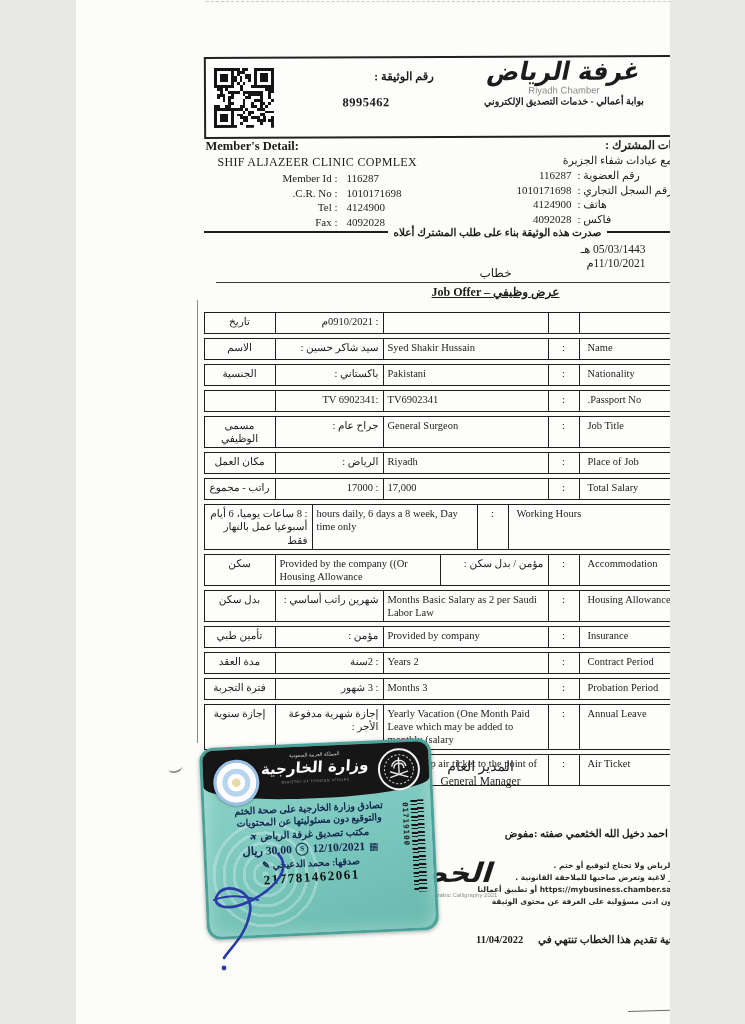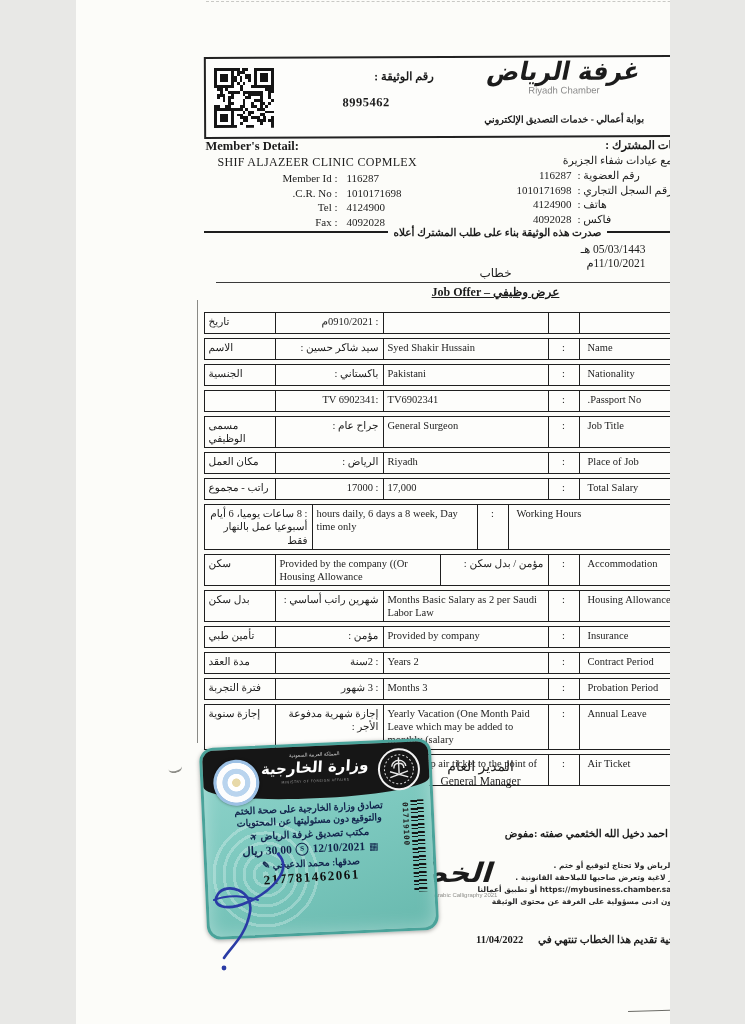--- a/index.html
+++ b/index.html
@@ -13,21 +13,21 @@
   
   .header-box{left:128px;top:56px;width:468px;height:78px;border:2px solid #222;
               transform:rotate(-.25deg);background:#fdfdfb;}
   .qr{left:7px;top:9px;width:62px;height:60px;}
   .doc-num-label{left:118px;top:11px;width:110px;font-weight:bold;font-size:11.5px;text-align:right;direction:rtl;}
   .doc-num-val{left:120px;top:37px;width:80px;font-weight:bold;font-size:12.5px;letter-spacing:.5px;text-align:center;}
   .logo-wrap{left:258px;top:2px;width:200px;text-align:center;}
   .logo-callig{font-size:24px;font-weight:bold;transform:skewX(-12deg) scaleY(1.05);letter-spacing:-2px;
                font-family:"DejaVu Sans",sans-serif;line-height:1.05;}
   .logo-en{font-size:9.5px;color:#8a8a8a;font-family:"Liberation Sans","DejaVu Sans",sans-serif;margin-top:0px;}
-  .logo-svc{font-size:9.5px;font-weight:bold;direction:rtl;margin-top:18px;}
+  .logo-svc{font-size:9.5px;font-weight:bold;direction:rtl;margin-top:0;}
 
   .sig-top{left:598px;top:40px;width:120px;height:72px;}
 
   
   .member-title-en{left:130px;top:139px;font-weight:bold;font-size:12.5px;}
   .member-co-en{left:142px;top:155px;font-size:12px;letter-spacing:.3px;}
   .member-rows-en{left:130px;top:171px;width:300px;font-size:11px;}
   .m-row{display:flex;line-height:14.5px;}
   .m-lab{width:132px;text-align:right;}
   .m-val{margin-left:9px;}
@@ -50,21 +50,21 @@
   .khatab-wrap{left:140px;top:266px;width:560px;text-align:center;}
   .khatab{font-size:12px;direction:rtl;}
   .khatab-hr{border-top:1.5px solid #3a3a3a;margin:1px 0 2px 0;}
   .subject{font-size:12px;font-weight:bold;text-decoration:underline;}
 
   
   .left-margin-line{left:121px;top:300px;width:1px;height:443px;background:#8a8a86;}
   .offer-table{left:128px;top:312px;width:482px;display:flex;flex-direction:column;gap:4px;}
   .t-row{display:flex;border:1.5px solid #1f1f1f;min-height:20px;background:rgba(255,255,255,.3);}
   .t-cell{padding:2px 4px;font-size:10.5px;line-height:1.25;}
-  .c-arl{width:62px;text-align:left;direction:rtl;border-left:none;}
+  .c-arl{width:62px;text-align:center;direction:rtl;border-left:none;}
   .c-arv{width:99px;direction:rtl;text-align:right;border-right:1.5px solid #1f1f1f;}
   .c-arl{border-right:1.5px solid #1f1f1f;}
   .c-env{width:156px;text-align:left;border-right:1.5px solid #1f1f1f;}
   .c-col{width:22px;text-align:center;border-right:1.5px solid #1f1f1f;}
   .c-enl{flex:1;padding-left:8px;}
 
   
   .signatory{left:330px;top:758px;width:150px;text-align:center;z-index:1;}
   .signatory .ar{direction:rtl;font-size:14px;}
   .signatory .en{font-size:11.5px;}

